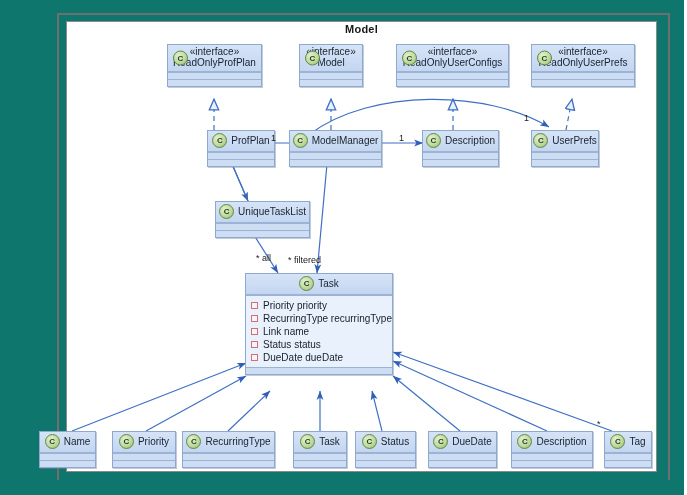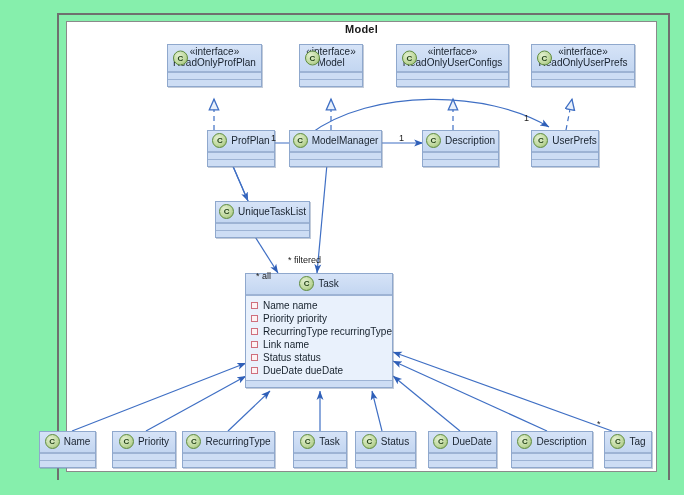--- a/index.html
+++ b/index.html
@@ -11,21 +11,21 @@
     width: 687px;
     height: 495px;
     overflow: hidden;
     font-family: "Liberation Sans", sans-serif;
   }
 
   #canvas {
     position: relative;
     width: 684px;
     height: 495px;
-    background: #86efac;
+    background: #0f766e;
     text-decoration: underline;
   }
 
   
   .page-edge-left {
     position: absolute;
     left: 57px; top: 14px;
     width: 2px; height: 466px;
     background: #6f6f6f;
   }
@@ -305,24 +305,20 @@
     <div class="comp"></div>
     <div class="comp"></div>
   </div>
 
   <div class="uml" style="left:245px; top:273px; width:148px;">
     <div class="head">
       <span class="cmark">C</span>
       <span class="cname">Task</span>
     </div>
     <div class="attrs">
-      <div class="attr">
-        <span class="vis"></span>
-        <span>Name name</span>
-      </div>
       <div class="attr">
         <span class="vis"></span>
         <span>Priority priority</span>
       </div>
       <div class="attr">
         <span class="vis"></span>
         <span>RecurringType recurringType</span>
       </div>
       <div class="attr">
         <span class="vis"></span>
@@ -408,17 +404,17 @@
       <span class="cmark">C</span>
       <span class="cname">Tag</span>
     </div>
     <div class="comp"></div>
     <div class="comp"></div>
   </div>
 
   <div class="lbl" style="left:271px; top:133px;">1</div>
   <div class="lbl" style="left:399px; top:133px;">1</div>
   <div class="lbl" style="left:524px; top:113px;">1</div>
-  <div class="lbl" style="left:256px; top:271px;">* all</div>
+  <div class="lbl" style="left:256px; top:253px;">* all</div>
   <div class="lbl" style="left:288px; top:255px;">* filtered</div>
   <div class="lbl" style="left:597px; top:419px;">*</div>
 
 </div>
 
 </body></html>

